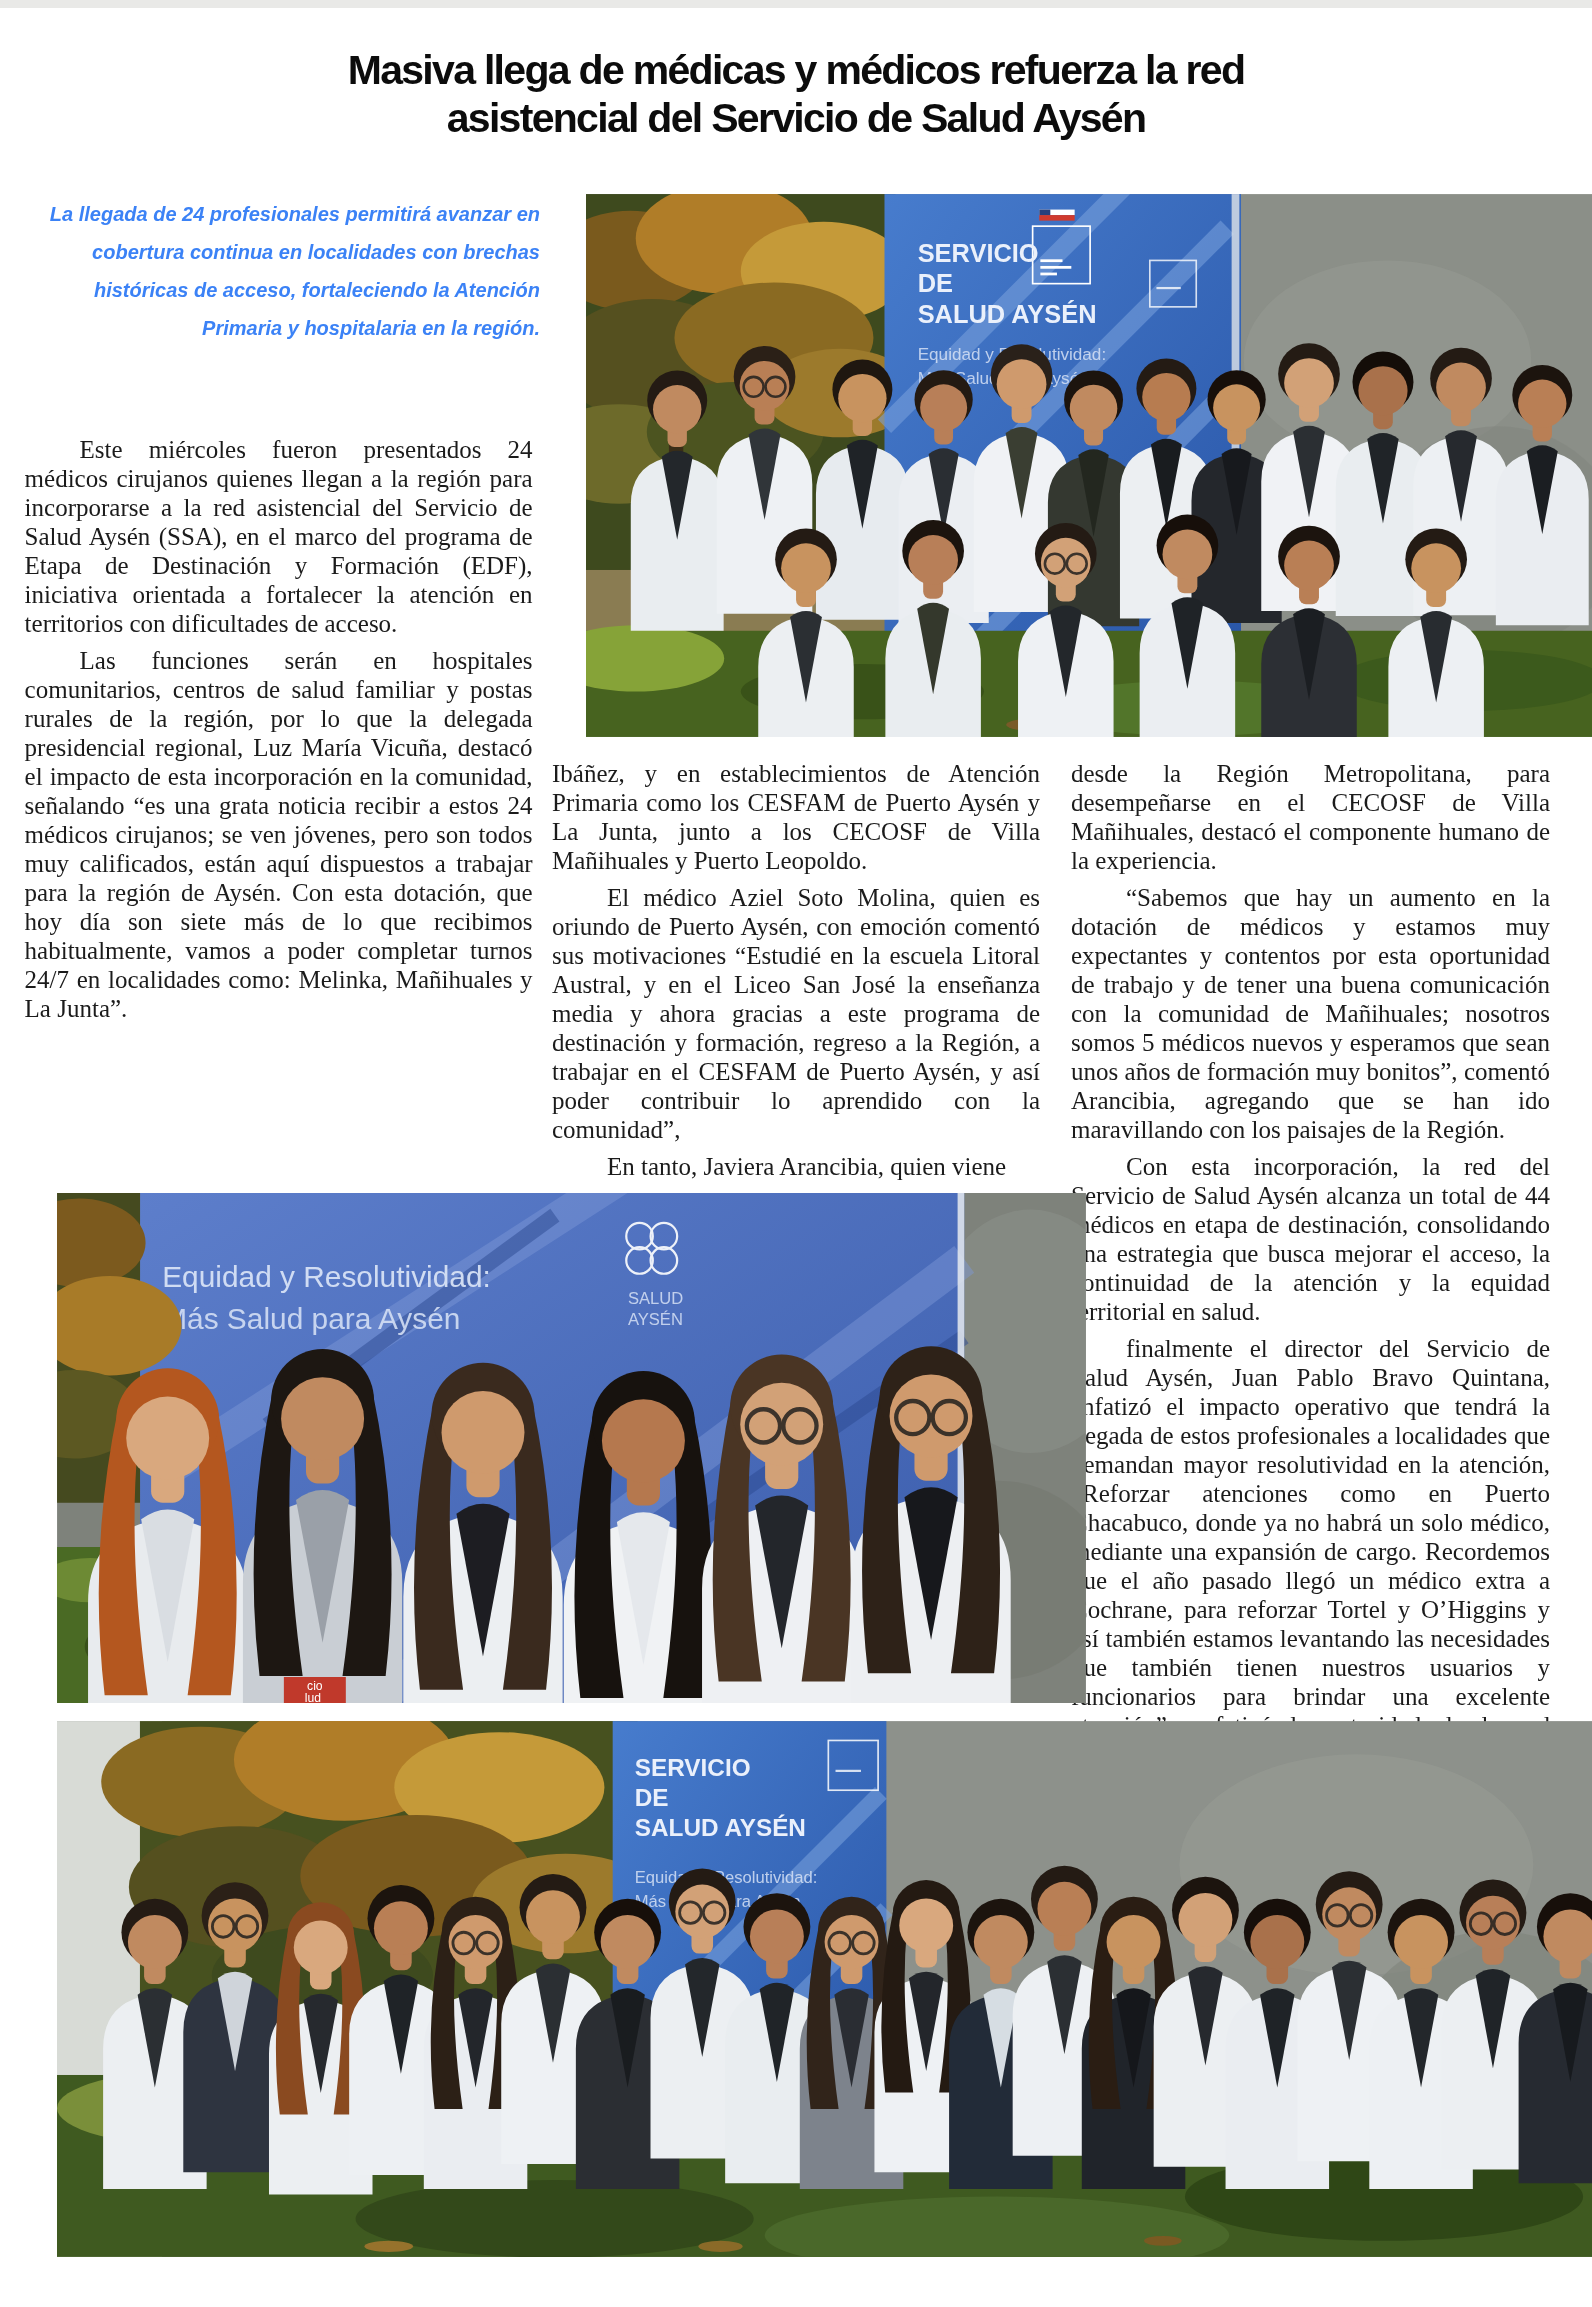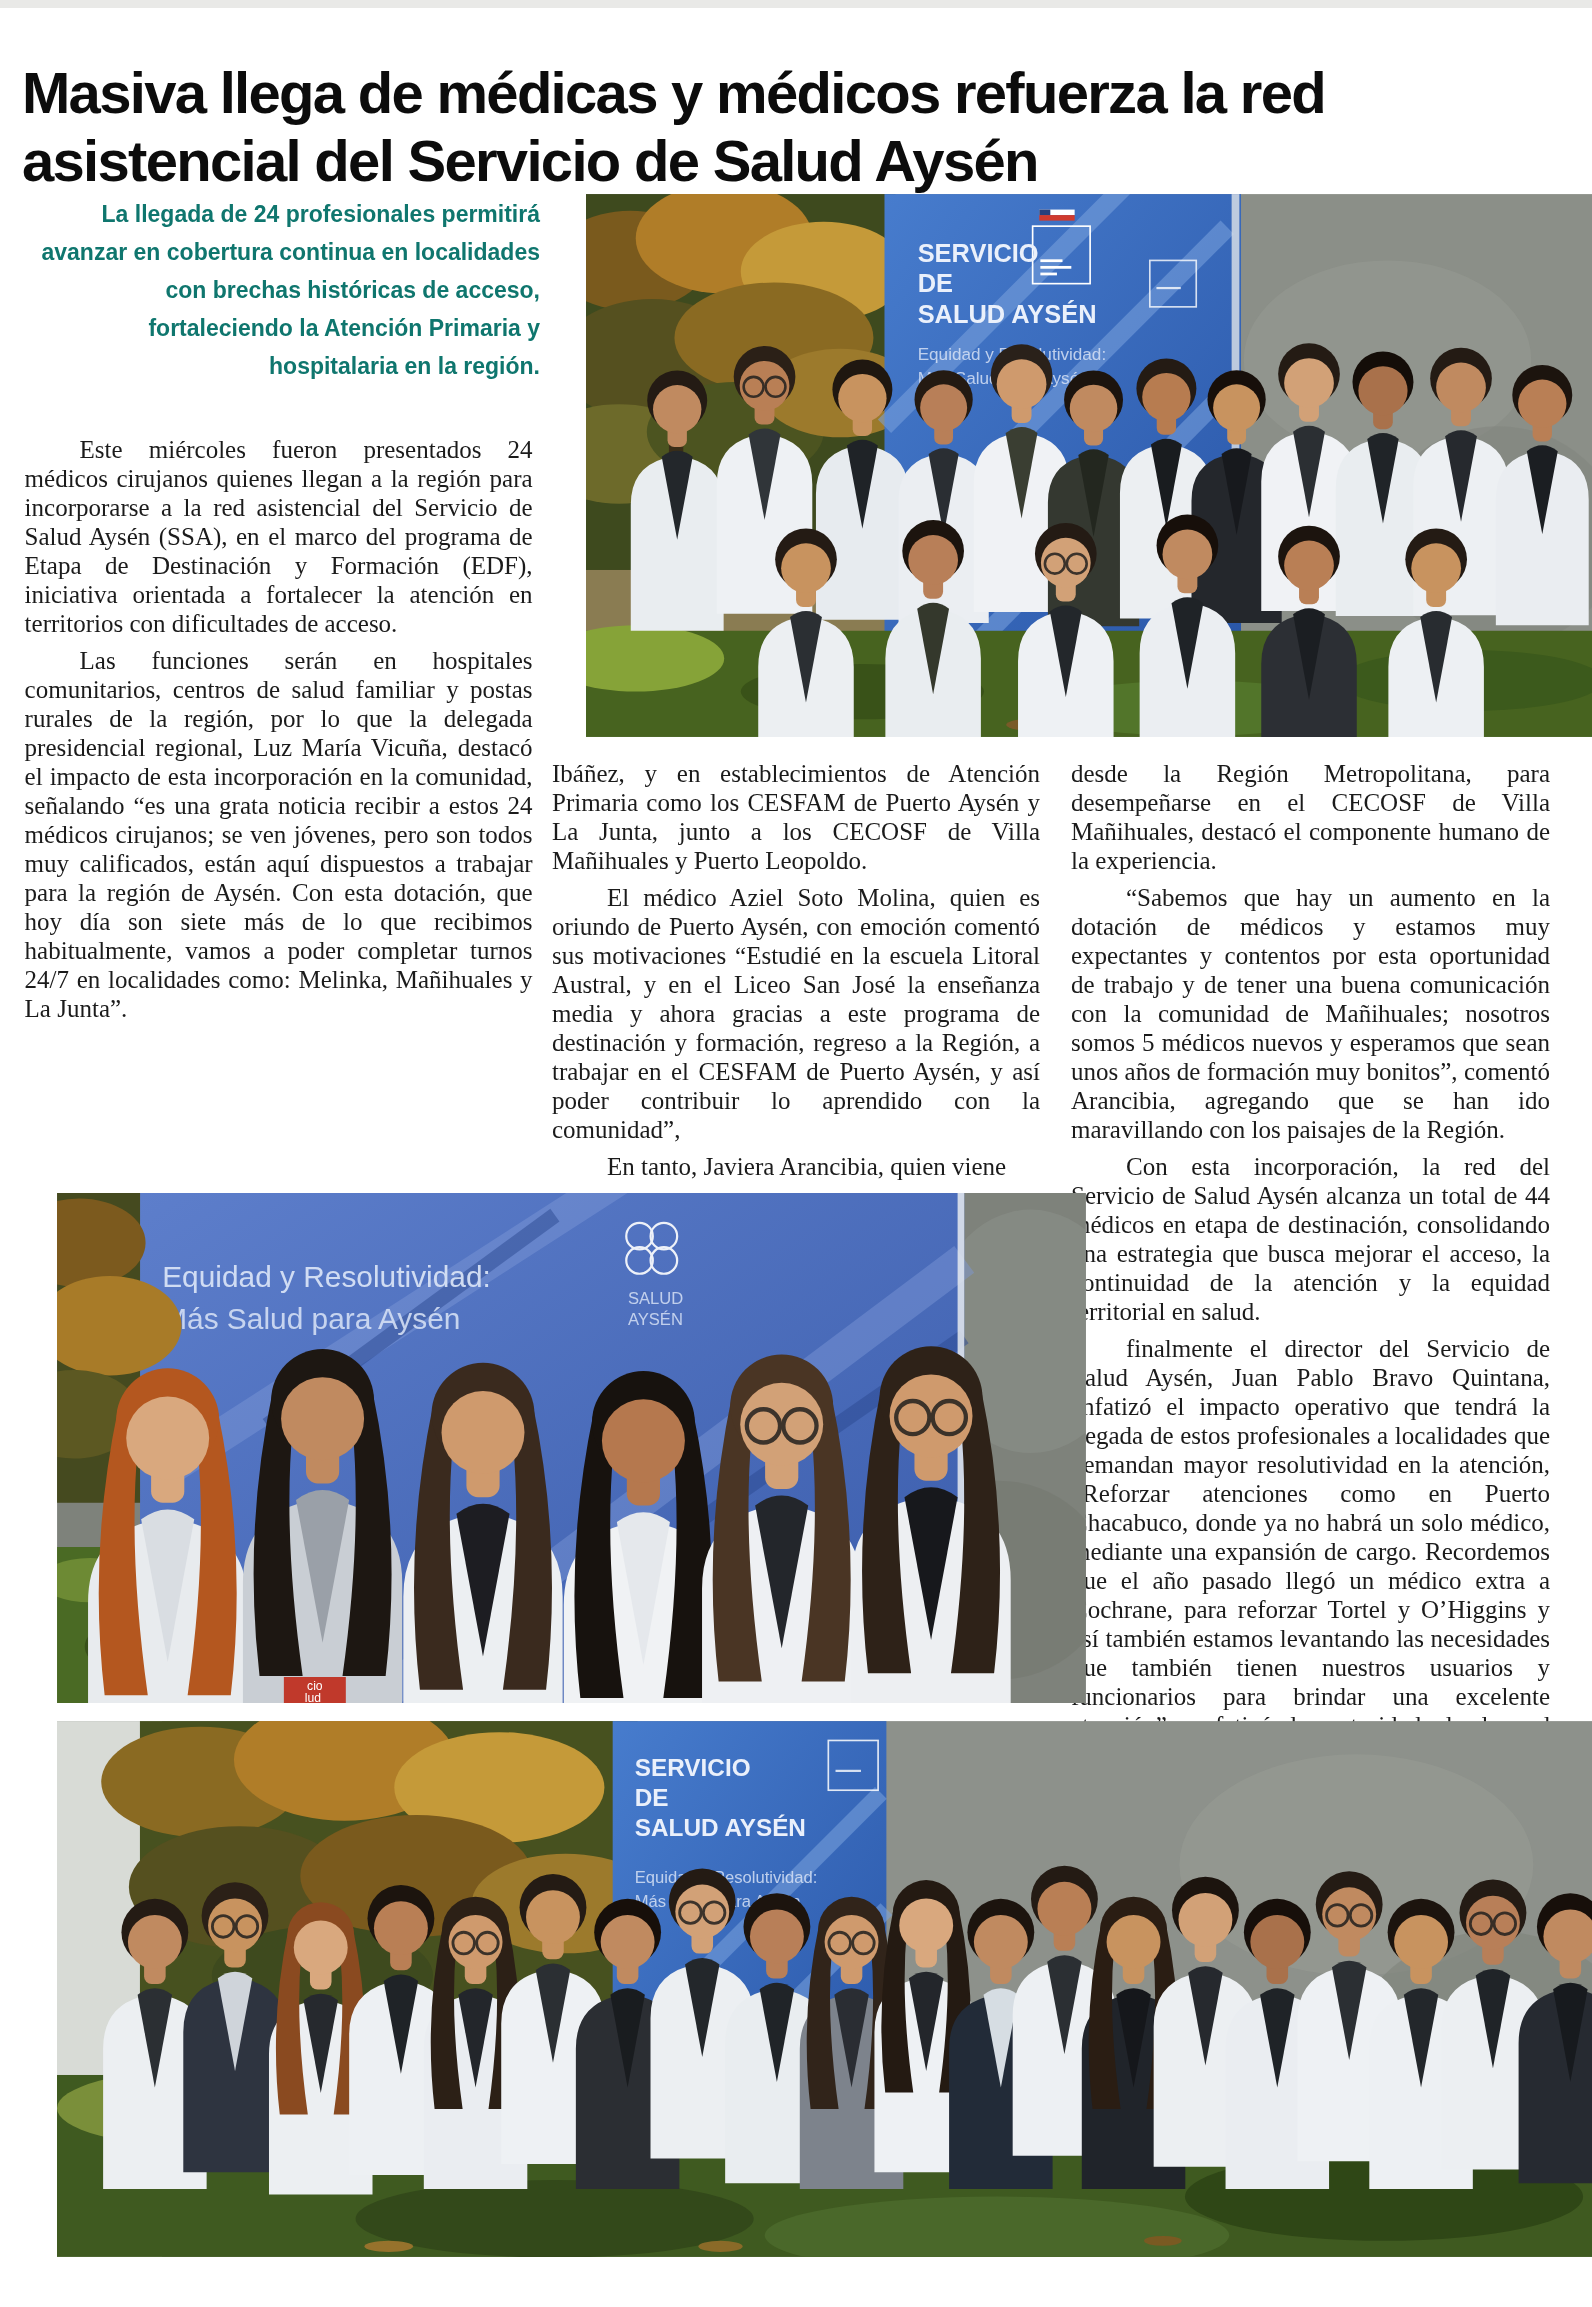--- a/index.html
+++ b/index.html
@@ -1,24 +1,24 @@
 <!DOCTYPE html>
 <html lang="es" style="font-size:8.8px"><head>
 <meta charset="utf-8">
 <style>
   html,body{margin:0;padding:0;background:#ffffff;}
   .page{position:relative;width:1593px;height:2307px;background:#ffffff;overflow:hidden;
         font-family:"Liberation Serif", serif;color:#1c1c1c;}
   .topstrip{position:absolute;left:0;top:0;width:1593px;height:7.7px;background:#e9e9e7;}
-  .headline{position:absolute;left:22px;top:20px;width:1548px;
+  .headline{position:absolute;left:22px;top:20px;width:1548px;text-align:center;
             font-family:"Liberation Sans", sans-serif;font-weight:bold;color:#0c0c0c;
-            font-size:58px;line-height:1.17;letter-spacing:-1.7px;}
+            font-size:41px;line-height:1.17;letter-spacing:-1.7px;}
   .lede{position:absolute;left:28px;top:195px;width:512px;text-align:right;
-        font-family:"Liberation Sans", sans-serif;font-weight:bold;
-        font-size:23px;line-height:38px;color:#0f766e;}
+        font-family:"Liberation Sans", sans-serif;font-style:italic;font-weight:bold;
+        font-size:20px;line-height:38px;color:#3b82f6;}
   .col{position:absolute;font-size:25px;line-height:29px;text-align:justify;color:#1b1b1b;}
   .col p{margin:8px;}
   .col p.ind{text-indent:2.2em;}
   .col-left{left:16.6px;top:427px;width:524px;}
   .col-mid{left:544px;top:751px;width:504px;}
   .col-right{left:1063px;top:751px;width:495px;}
   .photo{position:absolute;overflow:hidden;padding-left:40px;}
   .photo svg{display:block;}
   .ph1{left:546px;top:194px;width:1011px;height:543px;}
   .ph2{left:16.6px;top:1193px;width:1029px;height:510px;}

